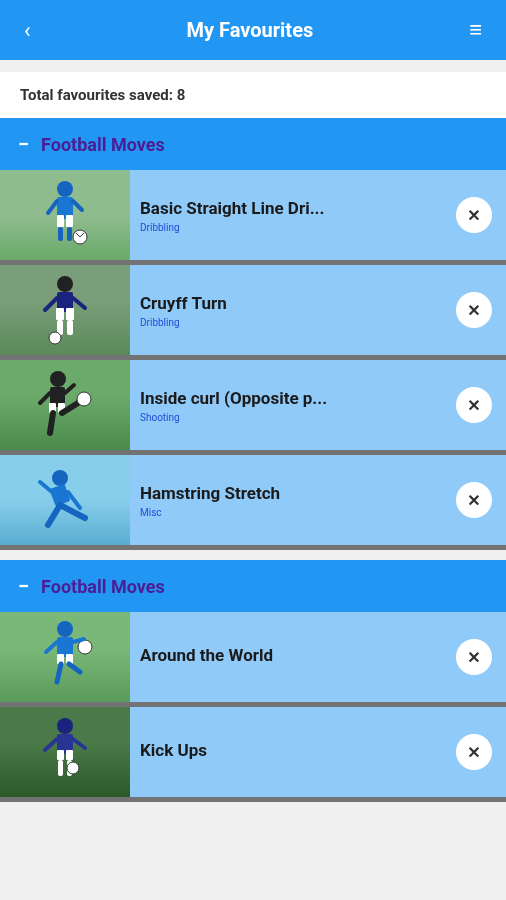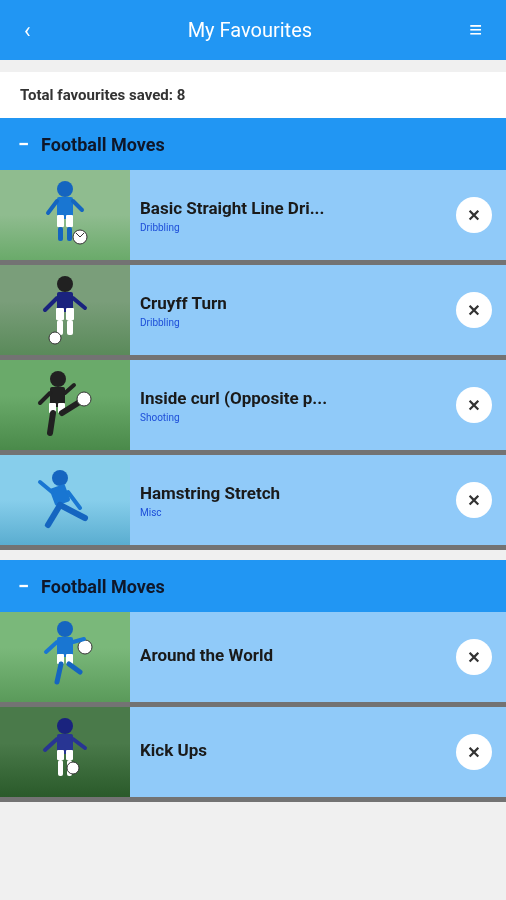--- a/index.html
+++ b/index.html
@@ -22,21 +22,21 @@
       height: 60px;
       display: flex;
       align-items: center;
       justify-content: space-between;
       padding: 0 16px;
     }
 
     .header-title {
       color: white;
       font-size: 20px;
-      font-weight: normal;
+      font-weight: bold;
       text-align: center;
       flex: 1;
     }
 
     .header-icon {
       color: white;
       font-size: 22px;
       cursor: pointer;
       padding: 8px;
     }
@@ -57,21 +57,21 @@
     
     .section-header {
       background-color: #2196F3;
       padding: 14px 18px;
       display: flex;
       align-items: center;
       gap: 12px;
     }
 
     .section-header-title {
-      color: #0f172a;
+      color: #4c1d95;
       font-size: 18px;
       font-weight: bold;
     }
 
     .collapse-icon {
       color: white;
       font-size: 20px;
       font-weight: bold;
       cursor: pointer;
     }

